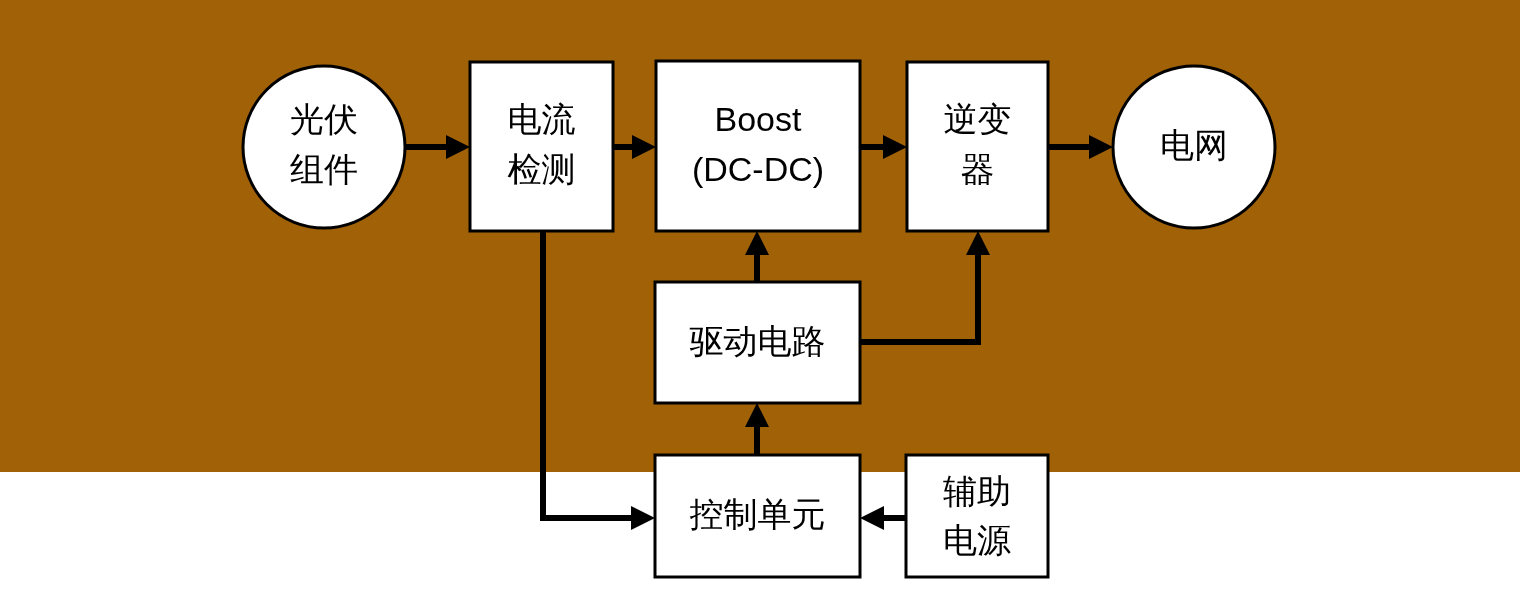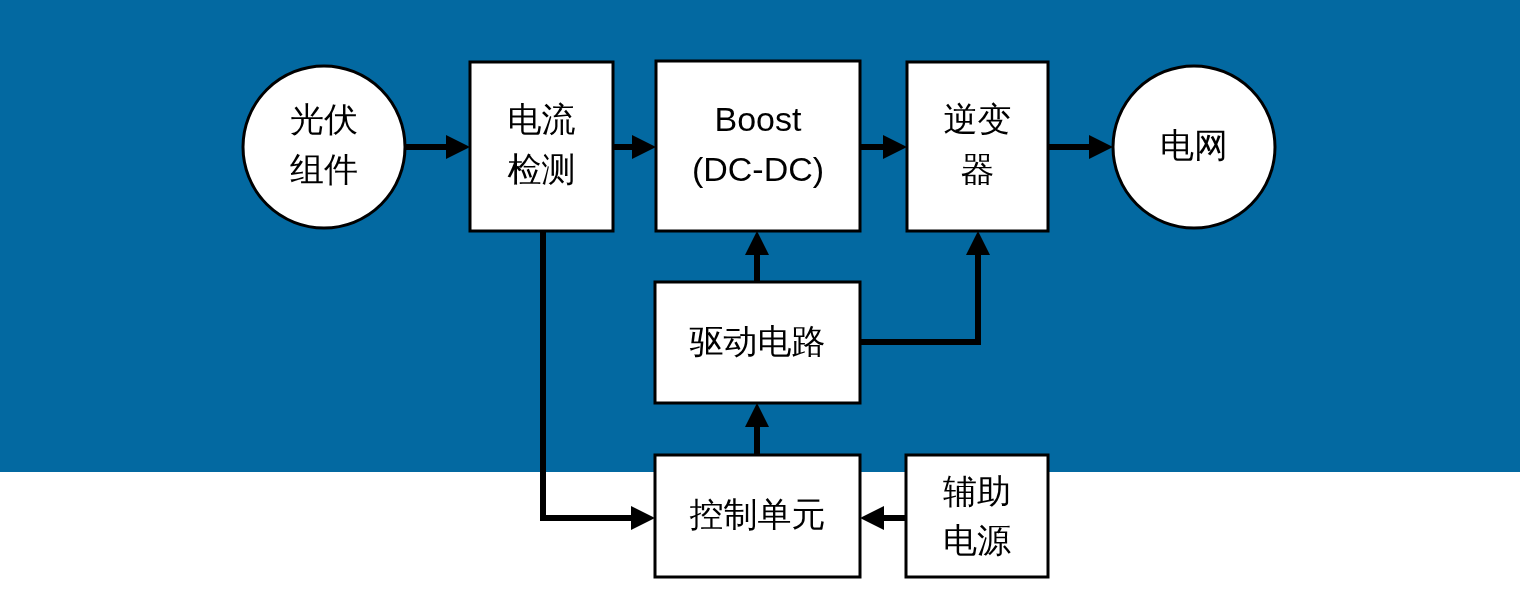--- a/index.html
+++ b/index.html
@@ -10,21 +10,21 @@
   body {
     width: 1520px;
     height: 600px;
     font-family: "Liberation Sans", "DejaVu Sans", sans-serif;
     overflow: hidden;
   }
   #diagram-root {
     position: relative;
     width: 1520px;
     height: 472px;
-    background: #0369a1;
+    background: #a16207;
   }
   svg#block-diagram {
     display: block;
     width: 1520px;
     height: 600px;
   }
   .node-shape {
     fill: #ffffff;
     stroke: #000000;
     stroke-width: 3;

